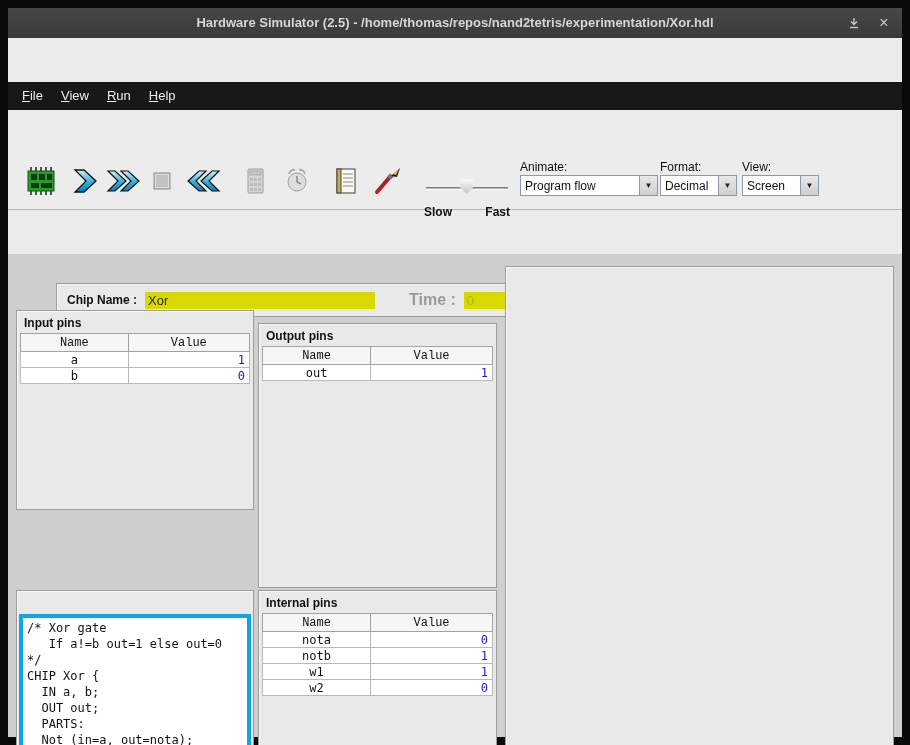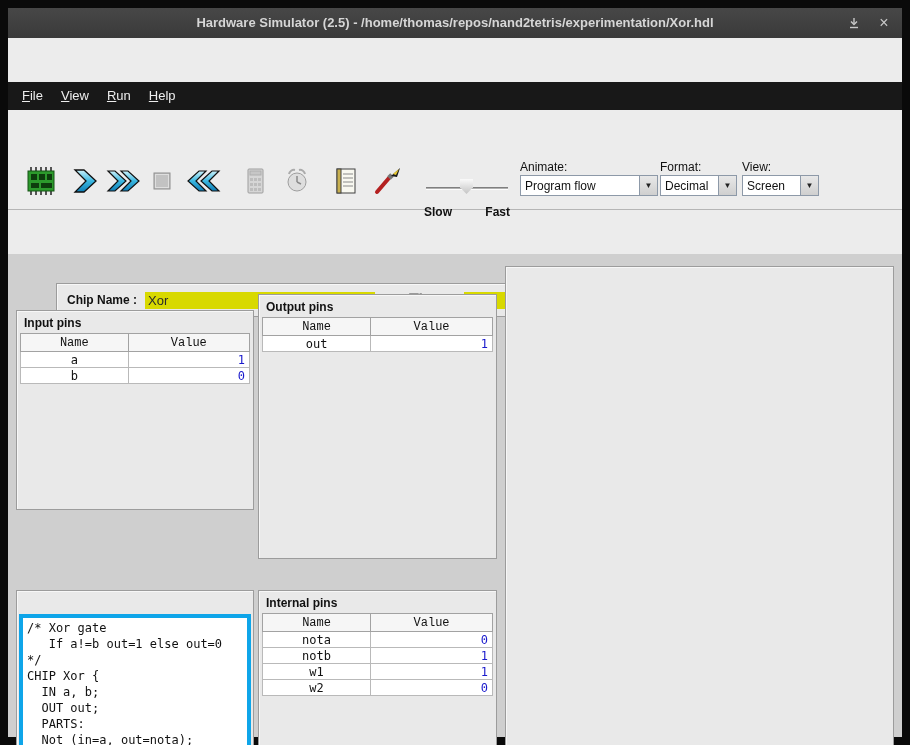--- a/index.html
+++ b/index.html
@@ -266,21 +266,21 @@
             <td class="pin-value">1</td>
           </tr>
           <tr>
             <td class="pin-name">b</td>
             <td class="pin-value">0</td>
           </tr>
         </tbody>
       </table>
     </div>
 
-    <div class="panel" style="left:250px; top:40px; width:239px; height:265px">
+    <div class="panel" style="left:250px; top:69px; width:239px; height:265px">
       <div class="panel-title">Output pins</div>
       <table class="pins-table">
         <colgroup>
             <col style="width:47%">
             <col>
           </colgroup>
         <thead>
           <tr>
             <th>Name</th>
             <th>Value</th>

